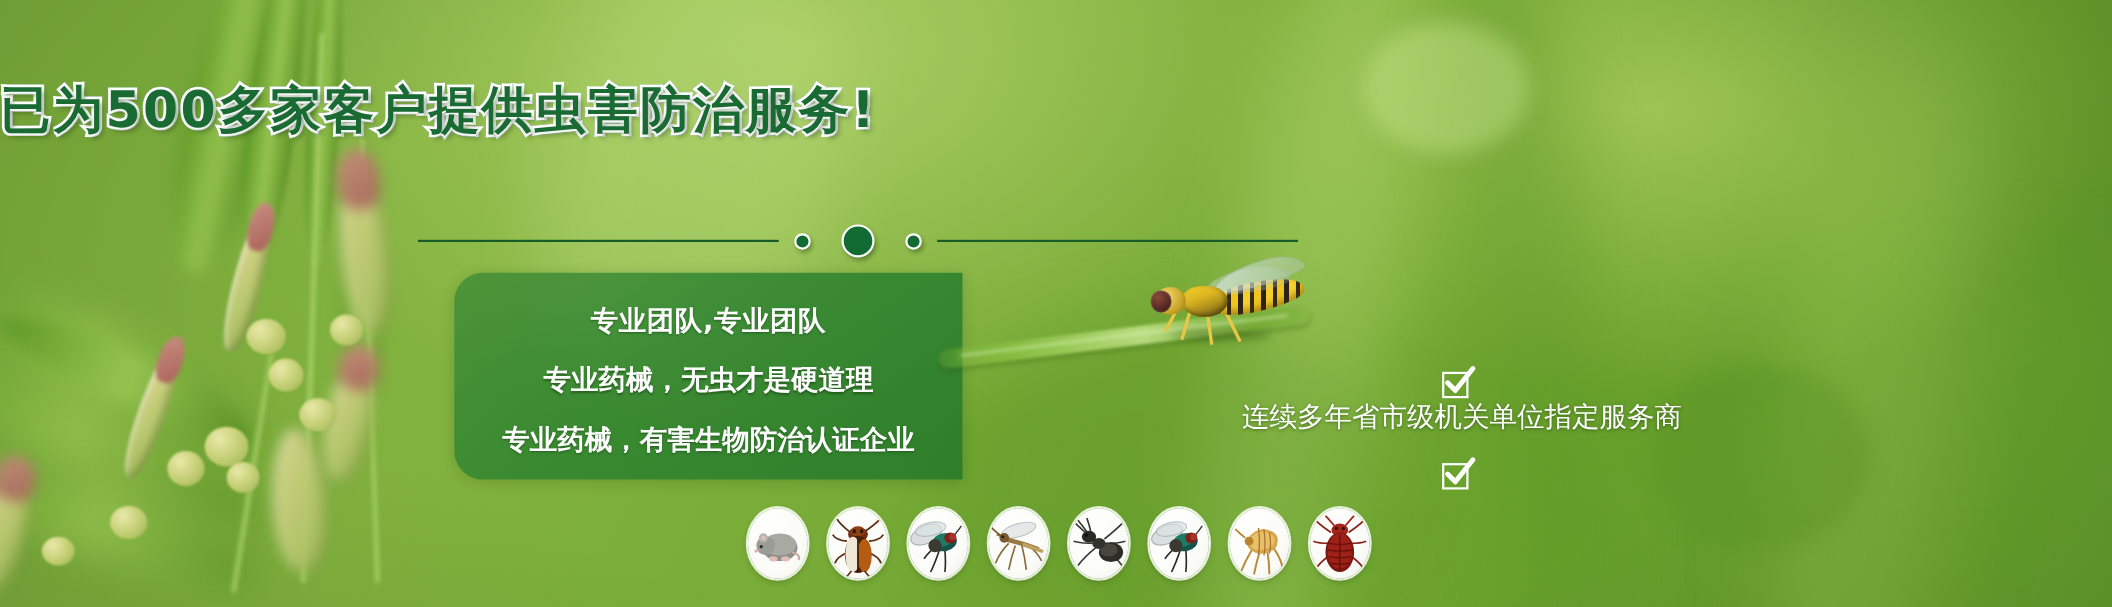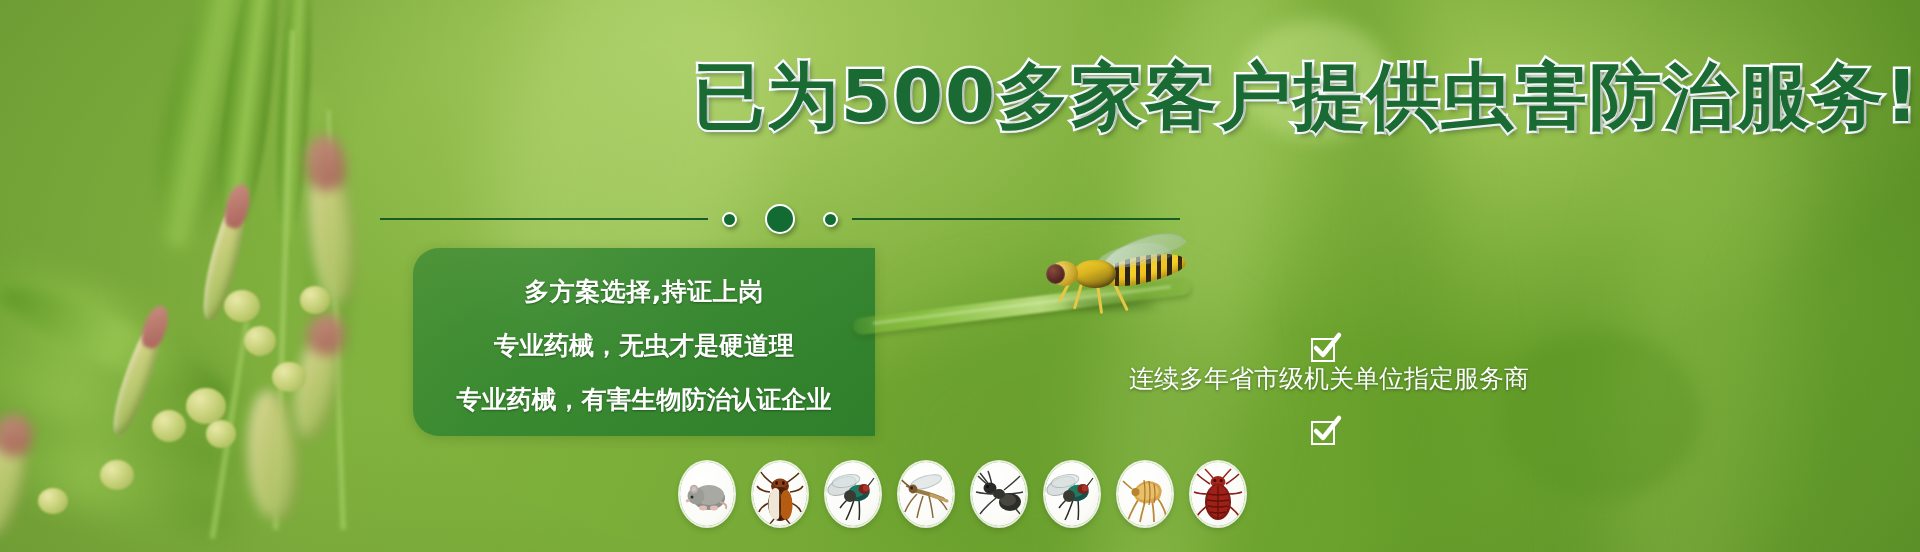--- a/index.html
+++ b/index.html
@@ -138,23 +138,23 @@
     position: absolute; width: 2.5px; background: #e7c743; border-radius: 2px;
     transform-origin: top center;
   }
   .fly-shadow {
     position: absolute; left: 26px; top: 58px; width: 92px; height: 10px;
     background: rgba(35,70,10,.34); border-radius: 50%; filter: blur(4px);
   }
 
   
   .headline {
-    position: absolute; left: 0; top: 60px; width: 100%;
-    text-align: right;
-    font-size: 72px;
+    position: absolute; left: 0; top: 76px; width: 100%;
+    text-align: left;
+    font-size: 46px;
     line-height: 1;
     letter-spacing: 2px;
     font-weight: 700;
     white-space: nowrap;
     color: #1a6b33;
     -webkit-text-stroke: 5px #ffffff;
     paint-order: stroke fill;
     text-shadow:
       0 2px 0 rgba(255,255,255,.8),
       3px 4px 5px rgba(20,50,10,.38);
@@ -292,21 +292,21 @@
 
   <div class="divider">
     <div class="div-line"></div>
     <div class="dot dot-sm"></div>
     <div class="dot dot-lg"></div>
     <div class="dot dot-sm"></div>
     <div class="div-line"></div>
   </div>
 
   <div class="panel">
-    <div class="panel-line pl-1">多方案选择,持证上岗</div>
+    <div class="panel-line pl-1">专业团队,专业团队</div>
     <div class="panel-line pl-2">专业药械，无虫才是硬道理</div>
     <div class="panel-line pl-3">专业药械，有害生物防治认证企业</div>
   </div>
 
   <div class="fly-wrap">
     <div class="fly-leaf"></div>
     <div class="fly">
       <div class="fly-shadow"></div>
       <div class="fly-leg" style="left:42px;top:42px;height:26px;transform:rotate(16deg);"></div>
       <div class="fly-leg" style="left:58px;top:42px;height:30px;transform:rotate(-8deg);"></div>

